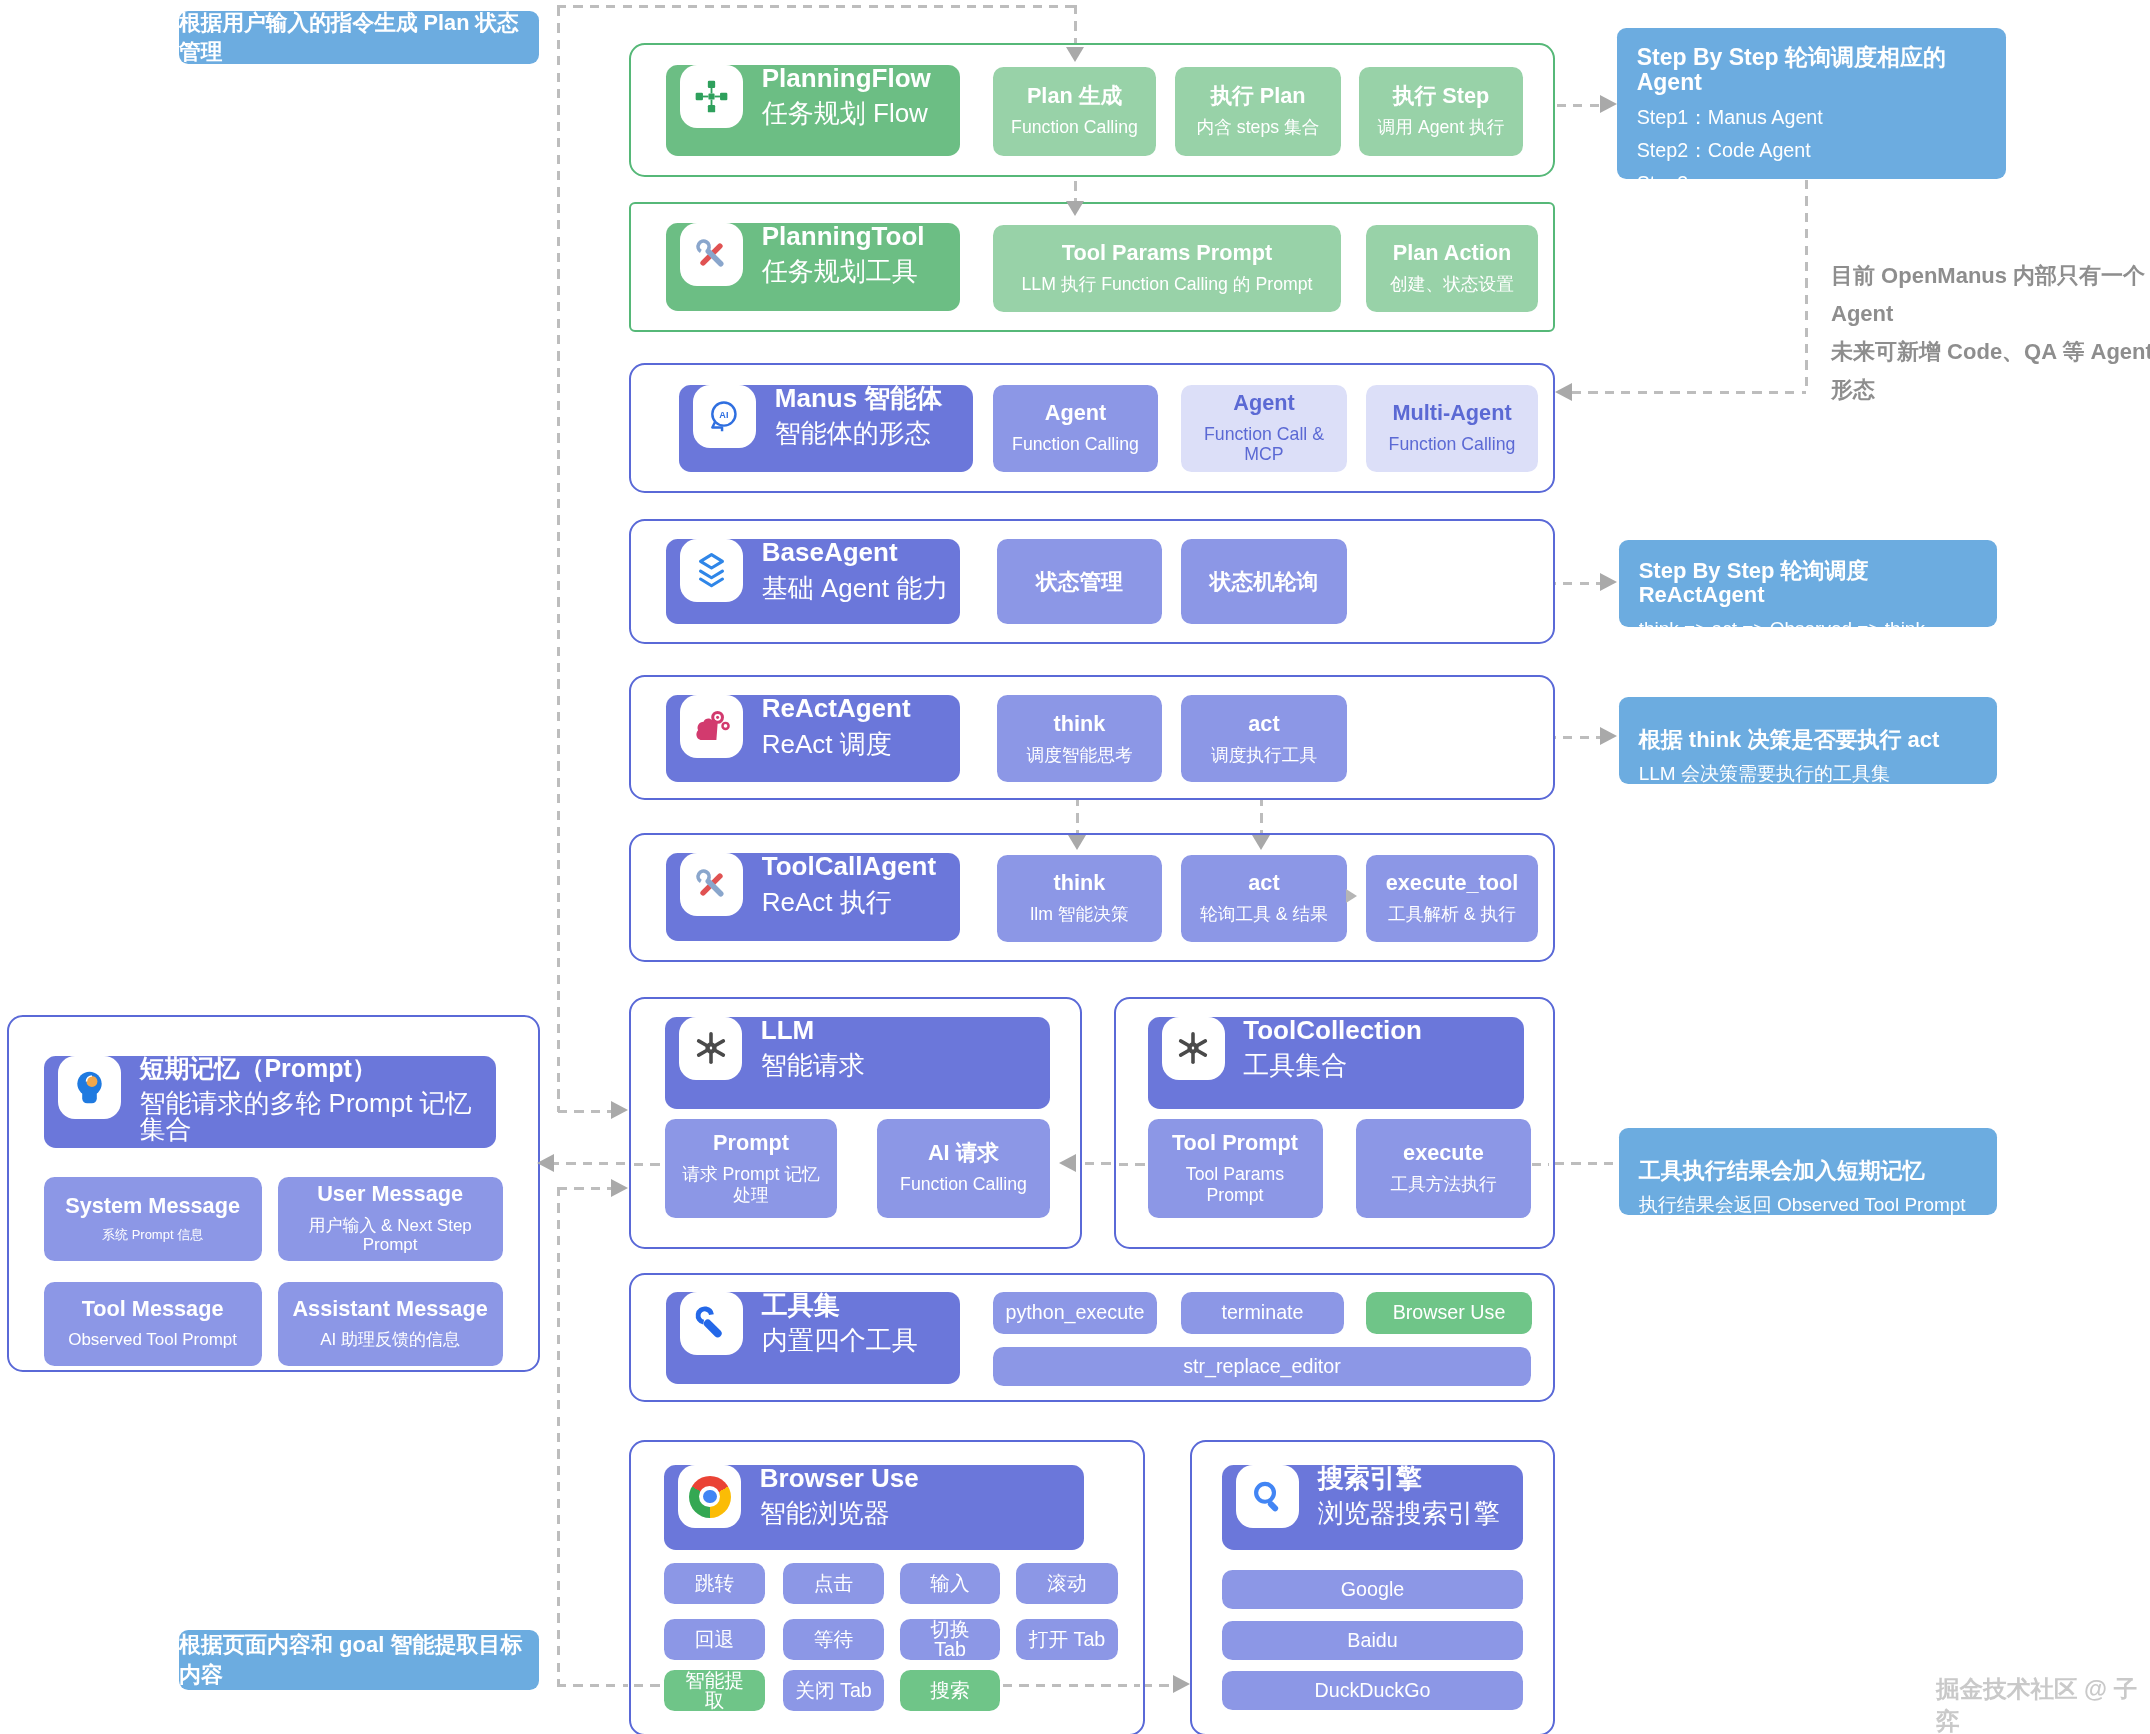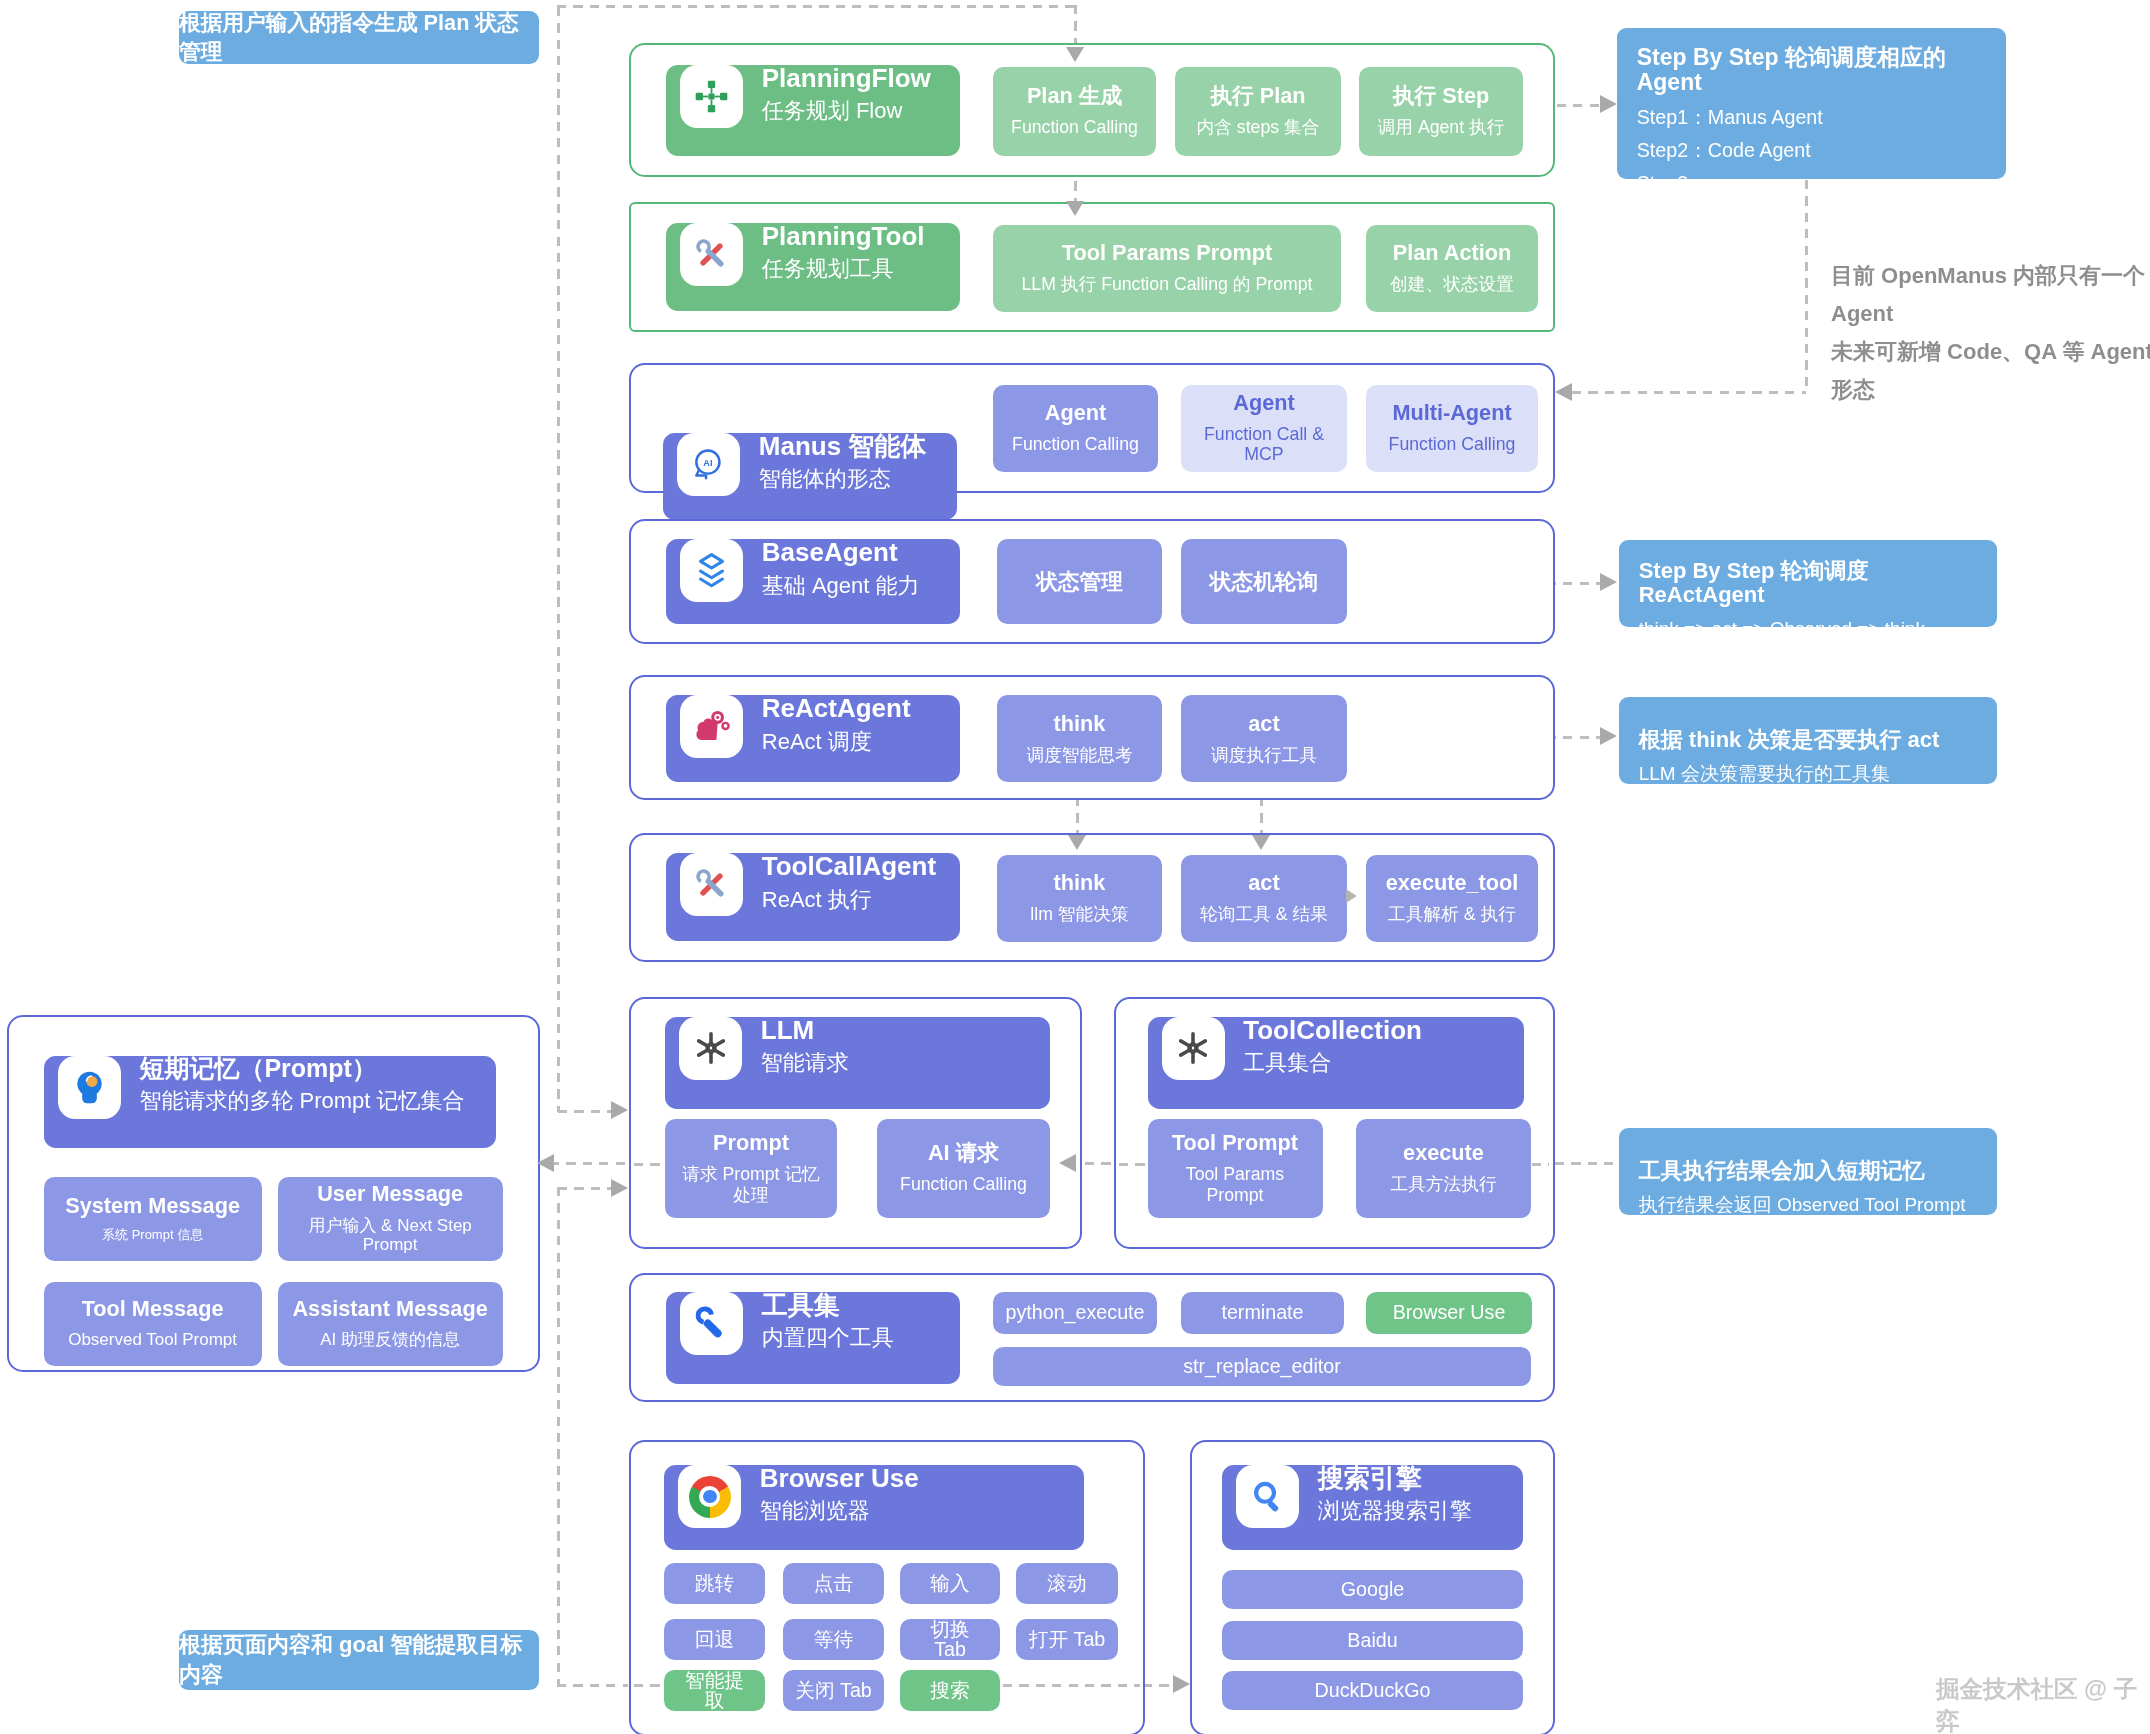--- a/index.html
+++ b/index.html
@@ -12,21 +12,21 @@
   .outer.indigo{border-color:#5A69D7;}
 
   
   .hdr{position:absolute;border-radius:11.8px;display:flex;align-items:flex-start;color:#fff;}
   .hdr.green{background:#6CBE84;}
   .hdr.indigo{background:#6B77DA;}
   .tile{flex:0 0 auto;width:63px;height:63px;background:#fff;border-radius:17px;margin:0 18.4px 0 14.4px;
         display:flex;align-items:center;justify-content:center;}
   .ht{display:flex;flex-direction:column;justify-content:center;gap:9.2px;}
   .ht b{font-size:26px;font-weight:bold;line-height:1;}
-  .ht i{font-style:normal;font-size:22px;line-height:1;}
+  .ht i{font-style:normal;font-size:26px;line-height:1;}
 
   
   .chip{position:absolute;border-radius:10.5px;display:flex;flex-direction:column;align-items:center;
         justify-content:center;color:#fff;text-align:center;padding:0 12px;box-sizing:border-box;}
   .chip b{font-size:21.7px;font-weight:bold;line-height:1;}
   .chip i{font-style:normal;font-size:17.7px;line-height:1.15;margin-top:10.5px;}
   .chip.lgreen{background:#98D2A8;}
   .chip.mid{background:#8C97E6;}
   .chip.pale{background:#DCDFF8;color:#5B69D4;}
   .chip.tgreen{background:#6FC588;}
@@ -171,21 +171,21 @@
       <b>Tool Params Prompt</b>
       <i>LLM 执行 Function Calling 的 Prompt</i>
     </div>
     <div class="chip lgreen" style="left:735px;top:21px;width:172px;height:87px;">
       <b>Plan Action</b>
       <i>创建、状态设置</i>
     </div>
   </div>
 
   <div class="outer indigo" style="left:629px;top:363px;width:922px;height:126px;">
-    <div class="hdr indigo" style="left:32px;top:19.7px;width:294px;height:87px;margin-top:48px;">
+    <div class="hdr indigo" style="left:48px;top:19.7px;width:294px;height:87px;">
       <span class="tile">
         <svg viewBox="0 0 64 64" width="39" height="39">
           <circle cx="31" cy="28" r="19" fill="none" stroke="#2f6fe0" stroke-width="4"></circle>
           <path d="M17 40 l-5 10 h16 v6" fill="none" stroke="#2f6fe0" stroke-width="4" stroke-linejoin="round"></path>
           <text x="31" y="34" font-size="15" font-weight="bold" fill="#2f6fe0" text-anchor="middle">AI</text>
         </svg>
       </span>
       <span class="ht">
         <b>Manus 智能体</b>
         <i>智能体的形态</i>

